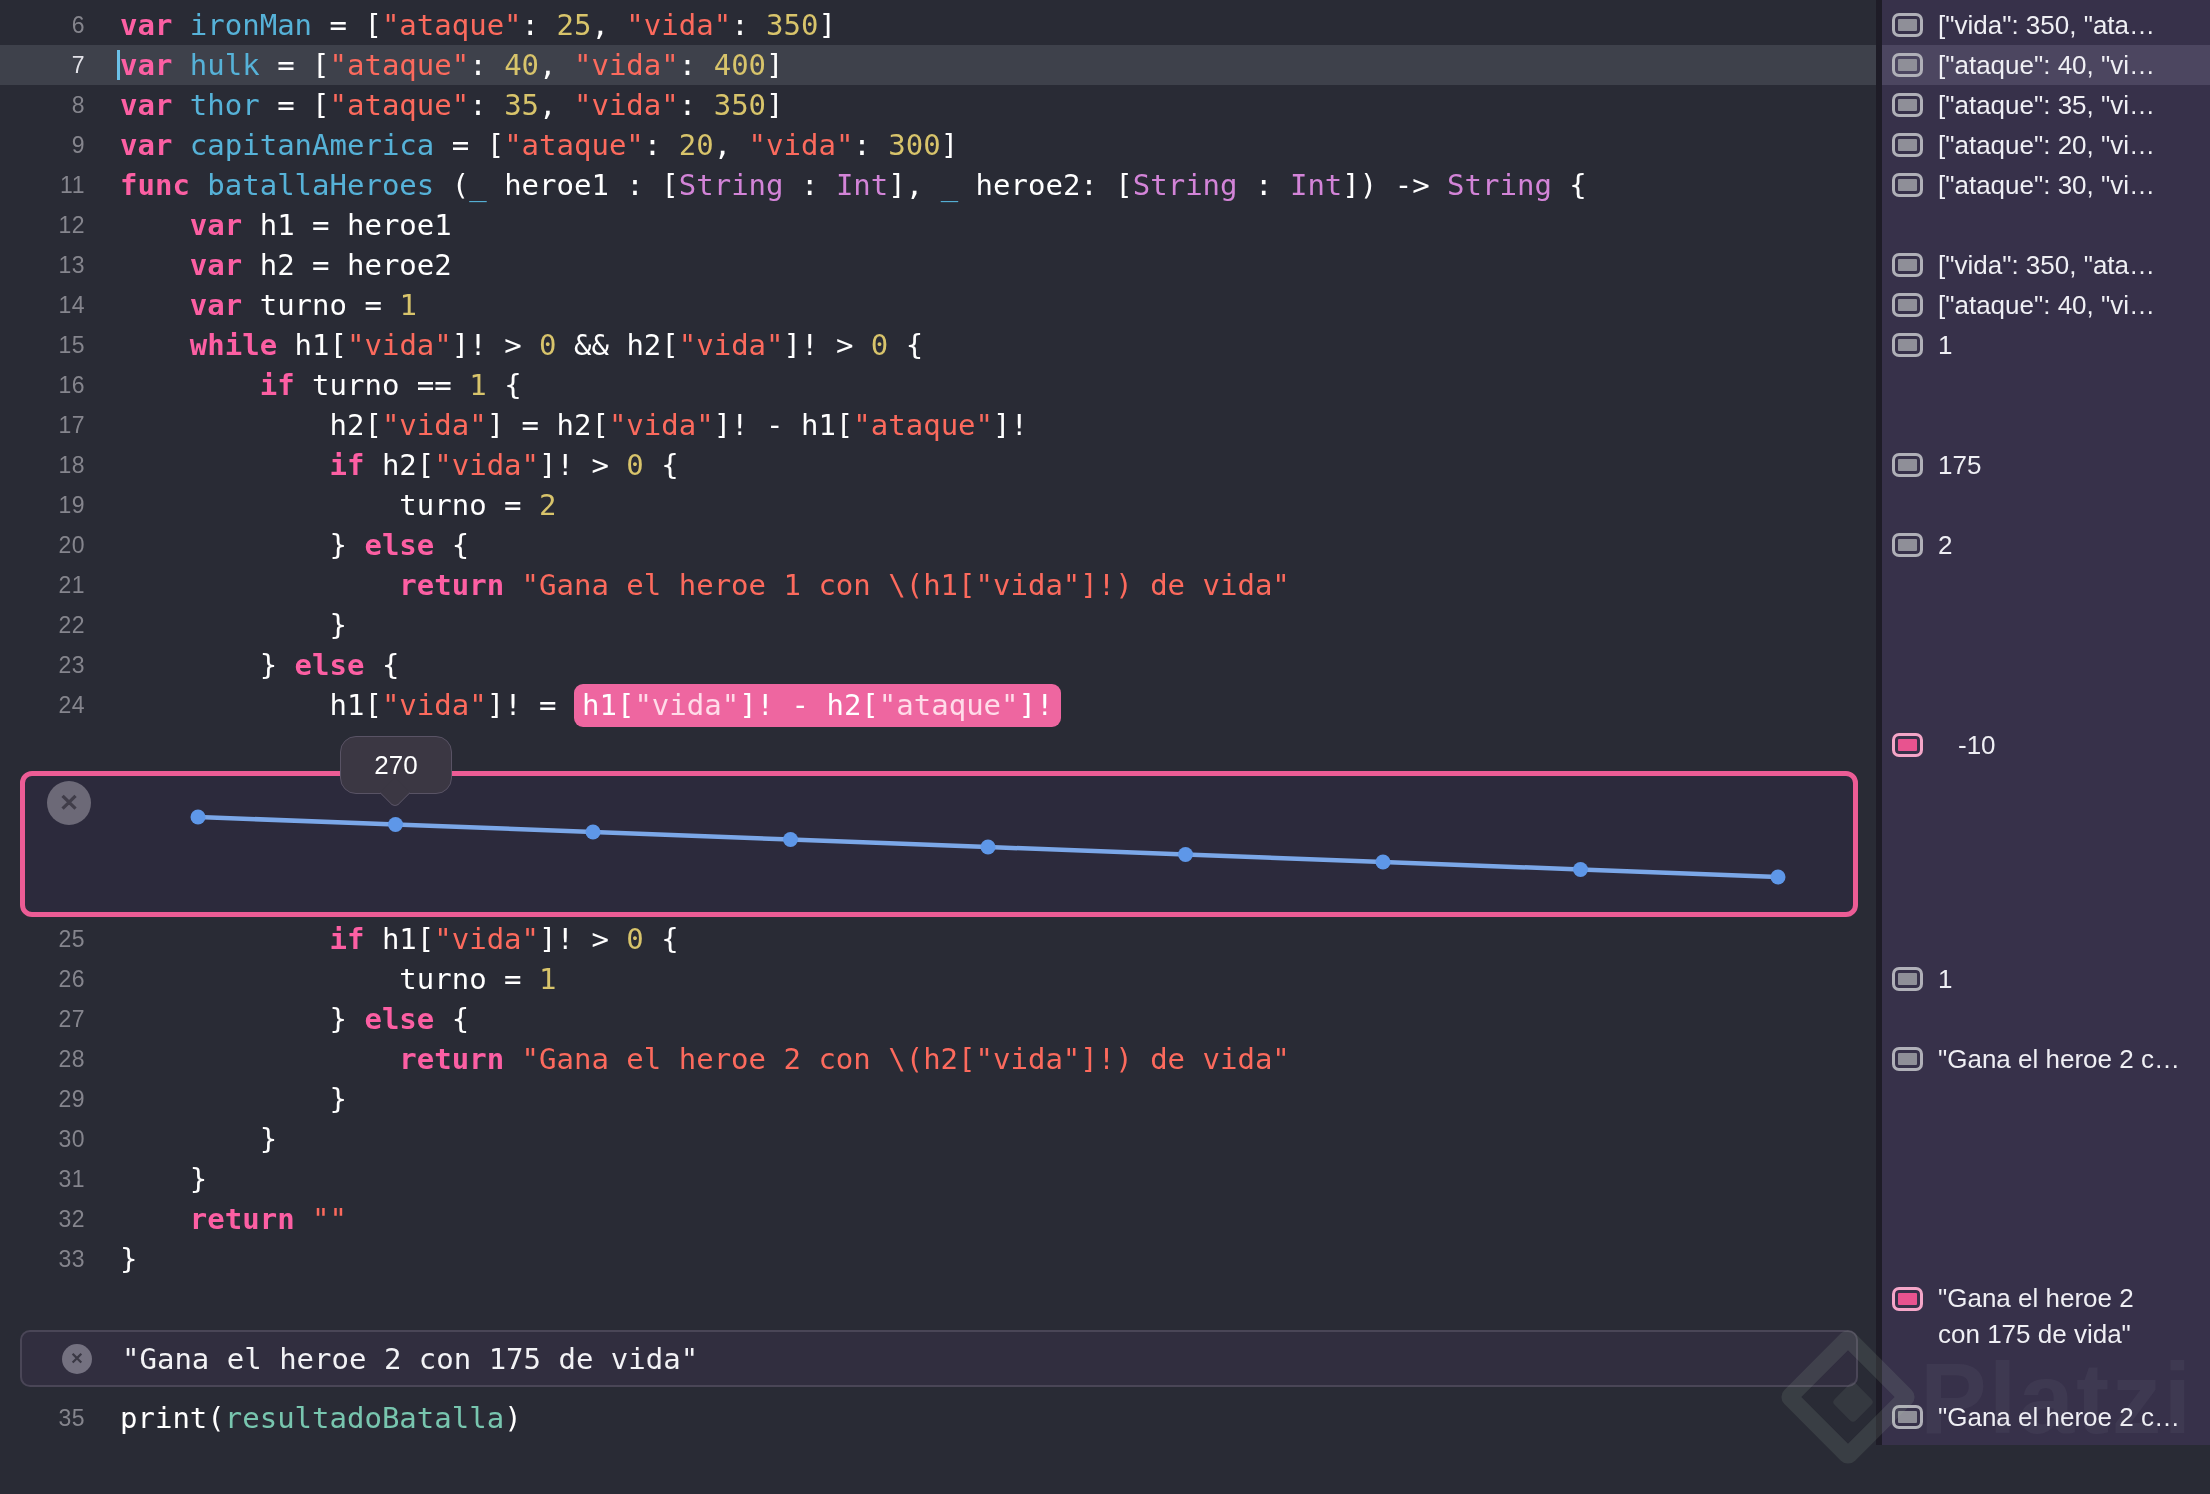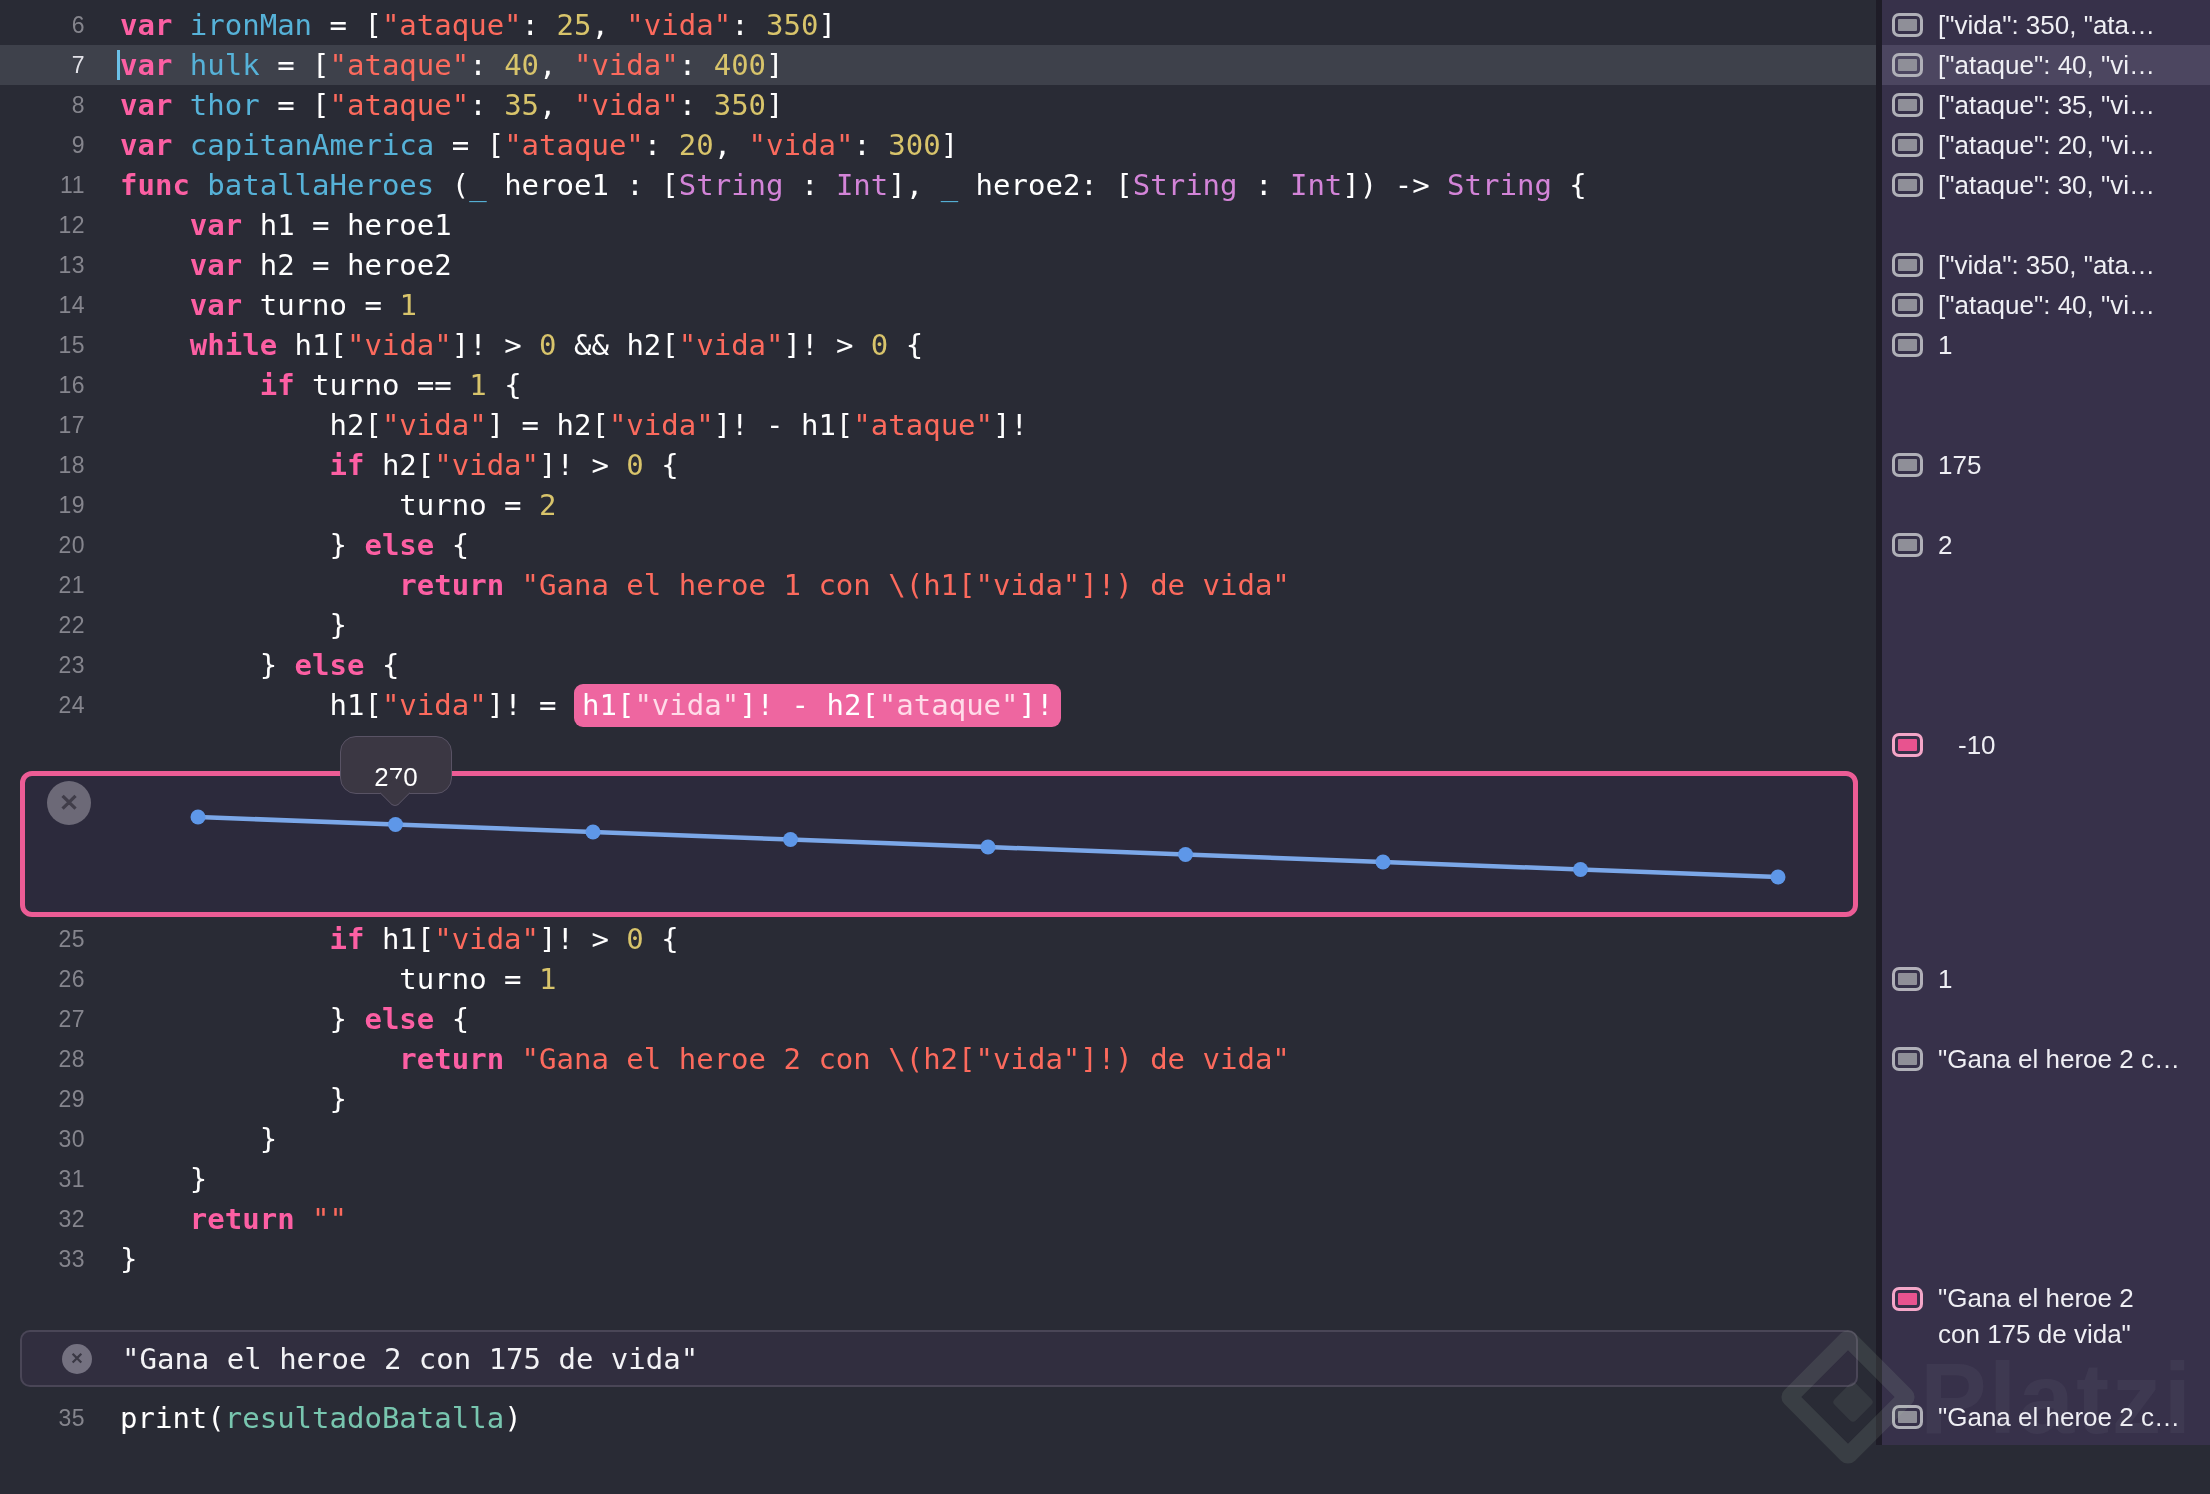--- a/index.html
+++ b/index.html
@@ -29,21 +29,21 @@
   
   .graph-panel { position:absolute; left:20px; top:771px; width:1838px; height:146px;
     background:#2C2A3C; border:5px solid #EC5C95; border-radius:12px; }
   .graph-close { position:absolute; left:22px; top:5px; width:44px; height:44px; border-radius:50%;
     background:#6C6977; border:none; color:#403D49; font-size:24px; font-weight:bold; line-height:44px; text-align:center; cursor:pointer; }
   #chart { position:absolute; left:0; top:0; width:1828px; height:136px; }
 
   
   .tooltip { position:absolute; left:340px; top:736px; width:112px; height:58px; background:#3B3743;
     border:1px solid #595365; border-radius:16px; z-index:6; color:#FFFFFF; font-size:26px;
-    display:flex; align-items:flex-end; justify-content:center; }
+    display:flex; align-items:center; justify-content:center; }
   .tooltip .tail { position:absolute; left:43px; bottom:-11px; width:22px; height:22px; background:#3B3743;
     border-right:1px solid #595365; border-bottom:1px solid #595365; transform:rotate(45deg); border-radius:0 0 6px 0; }
 
   
   .console-box { position:absolute; left:20px; top:1330px; width:1838px; height:57px; background:#312E3F;
     border:2px solid #4A4657; border-radius:10px; display:flex; align-items:center; }
   .xcirc { width:30px; height:30px; border-radius:50%; background:#747180; color:#3A3844; font-size:16px;
     font-weight:bold; text-align:center; line-height:30px; margin-left:40px; flex:0 0 30px; }
   .console-text { margin-left:30px; font-family:"DejaVu Sans Mono", monospace; font-size:29px; color:#F2F2F5; white-space:pre; }
 

